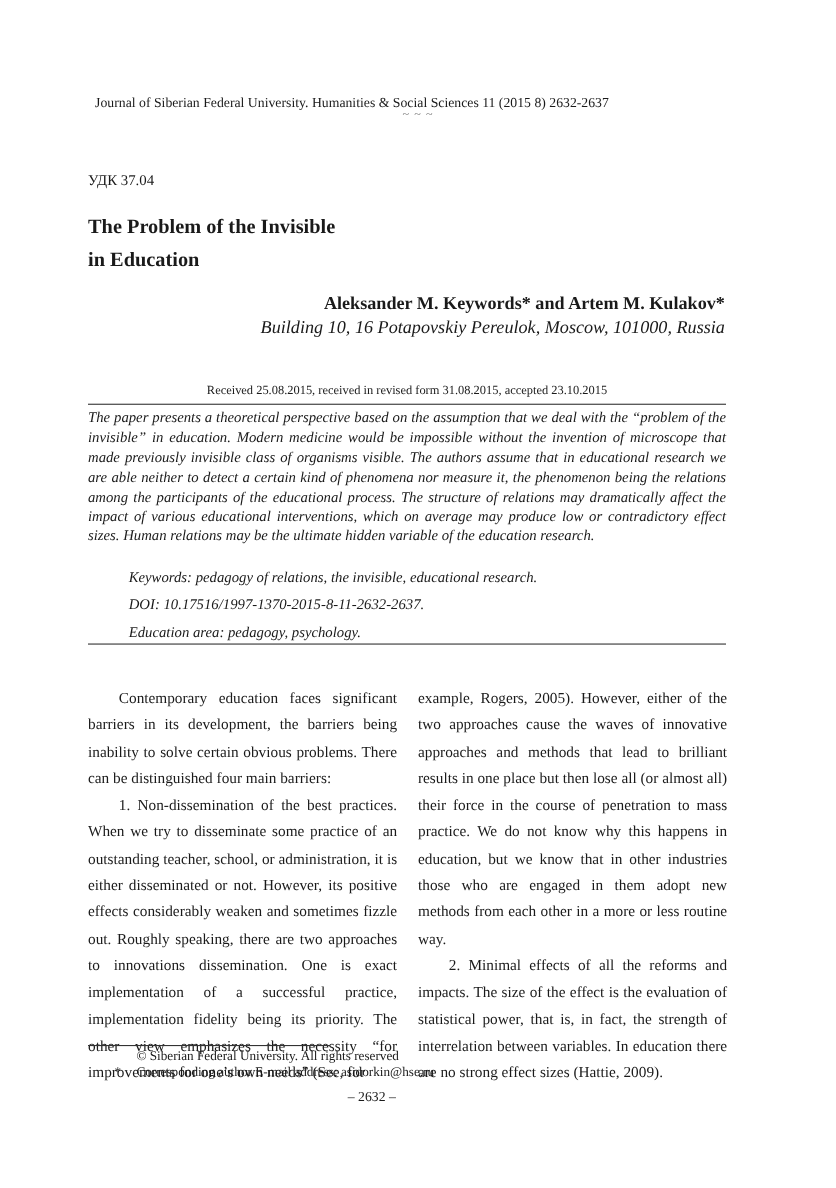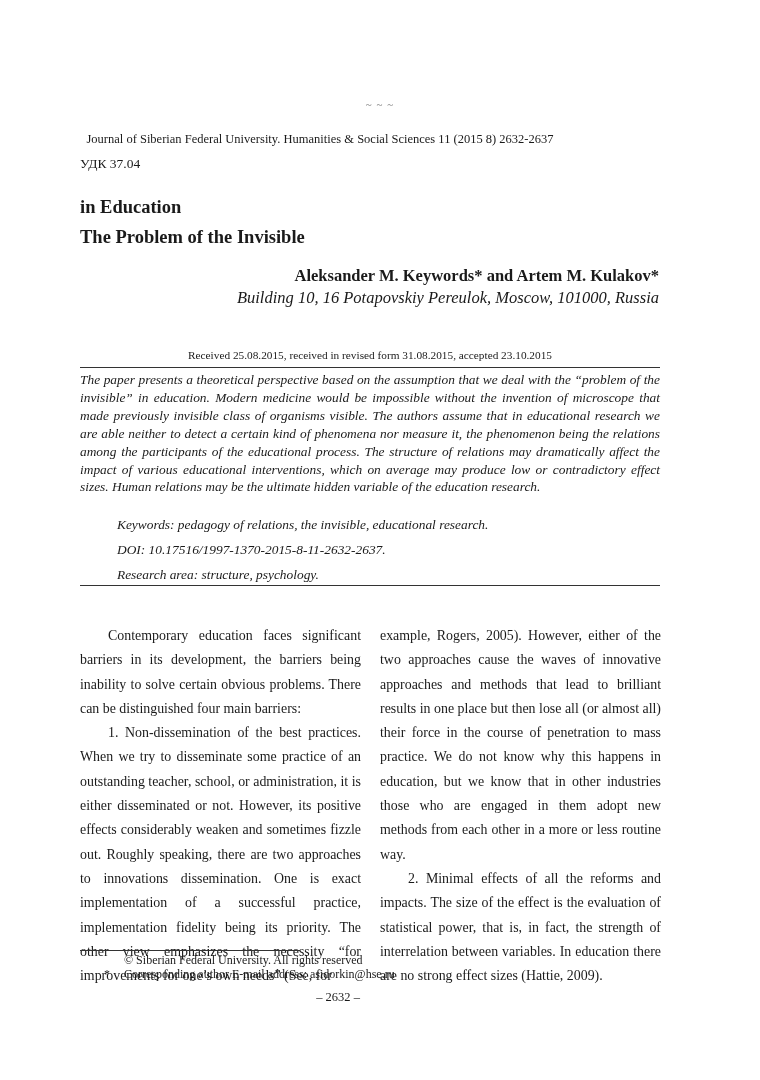--- a/index.html
+++ b/index.html
@@ -15,21 +15,20 @@
       font-family: "Liberation Serif", "DejaVu Serif", serif;
       color: #1a1a1a;
     }
     .abs { position: absolute; }
 
     .journal-header {
       left: 0; width: 640px; top: 85px;
       text-align: center;
       font-size: 12.5px;
       line-height: 16px;
-      margin-top: 46px;
     }
     .tilde {
       left: 0; width: 760px; top: 98px;
       text-align: center;
       font-size: 11px;
       color: #777;
       letter-spacing: 1px;
     }
     .udk {
       left: 80px; top: 156px;
@@ -112,37 +111,37 @@
   </style>
 </head>
 <body>
 
 <div class="abs journal-header">Journal of  Siberian Federal University.  Humanities &amp; Social Sciences 11 (2015 8) 2632-2637</div>
 <div class="abs tilde">~ ~ ~</div>
 
 <div class="abs udk">УДК 37.04</div>
 
 <div class="abs title">
+  <div>The Problem of the Invisible</div>
   <div>in Education</div>
-  <div>The Problem of the Invisible</div>
 </div>
 
 <div class="abs authors-block">
   <div class="authors">Aleksander M. Keywords* and Artem M. Kulakov*</div>
   <div class="affil">Building 10, 16 Potapovskiy Pereulok, Moscow, 101000, Russia</div>
 </div>
 
 <div class="abs received">Received 25.08.2015, received in revised form 31.08.2015, accepted 23.10.2015</div>
 <div class="abs rule" style="top:367px;"></div>
 
 <div class="abs abstract">The paper presents a theoretical perspective based on the assumption that we deal with the “problem of the invisible” in education. Modern medicine would be impossible without the invention of microscope that made previously invisible class of organisms visible. The authors assume that in educational research we are able neither to detect a certain kind of phenomena nor measure it, the phenomenon being the relations among the participants of the educational process. The structure of relations may dramatically affect the impact of various educational interventions, which on average may produce low or contradictory effect sizes. Human relations may be the ultimate hidden variable of the education research.</div>
 
 <div class="abs meta-line" style="top:516px;">Keywords: pedagogy of relations, the invisible, educational research.</div>
 <div class="abs meta-line" style="top:541px;">DOI: 10.17516/1997-1370-2015-8-11-2632-2637.</div>
-<div class="abs meta-line" style="top:566px;">Research area: structure, psychology.</div>
+<div class="abs meta-line" style="top:566px;">Education area: pedagogy, psychology.</div>
 <div class="abs rule" style="top:585px;"></div>
 
 <div class="abs col col-left">
   <p class="indent">Contemporary education faces significant barriers in its development, the barriers being inability to solve certain obvious problems. There can be distinguished four main barriers:</p>
   <p class="indent">1. Non-dissemination of the best practices. When we try to disseminate some practice of an outstanding teacher, school, or administration, it is either disseminated or not. However, its positive effects considerably weaken and sometimes fizzle out. Roughly speaking, there are two approaches to innovations dissemination. One is exact implementation of a successful practice, implementation fidelity being its priority. The other view emphasizes the necessity “for improvements for one’s own needs” (See, for</p>
 </div>
 
 <div class="abs col col-right">
   <p>example, Rogers, 2005). However, either of the two approaches cause the waves of innovative approaches and methods that lead to brilliant results in one place but then lose all (or almost all) their force in the course of penetration to mass practice. We do not know why this happens in education, but we know that in other industries those who are engaged in them adopt new methods from each other in a more or less routine way.</p>
   <p class="indent">2. Minimal effects of all the reforms and impacts. The size of the effect is the evaluation of statistical power, that is, in fact, the strength of interrelation between variables. In education there are no strong effect sizes (Hattie, 2009).</p>

